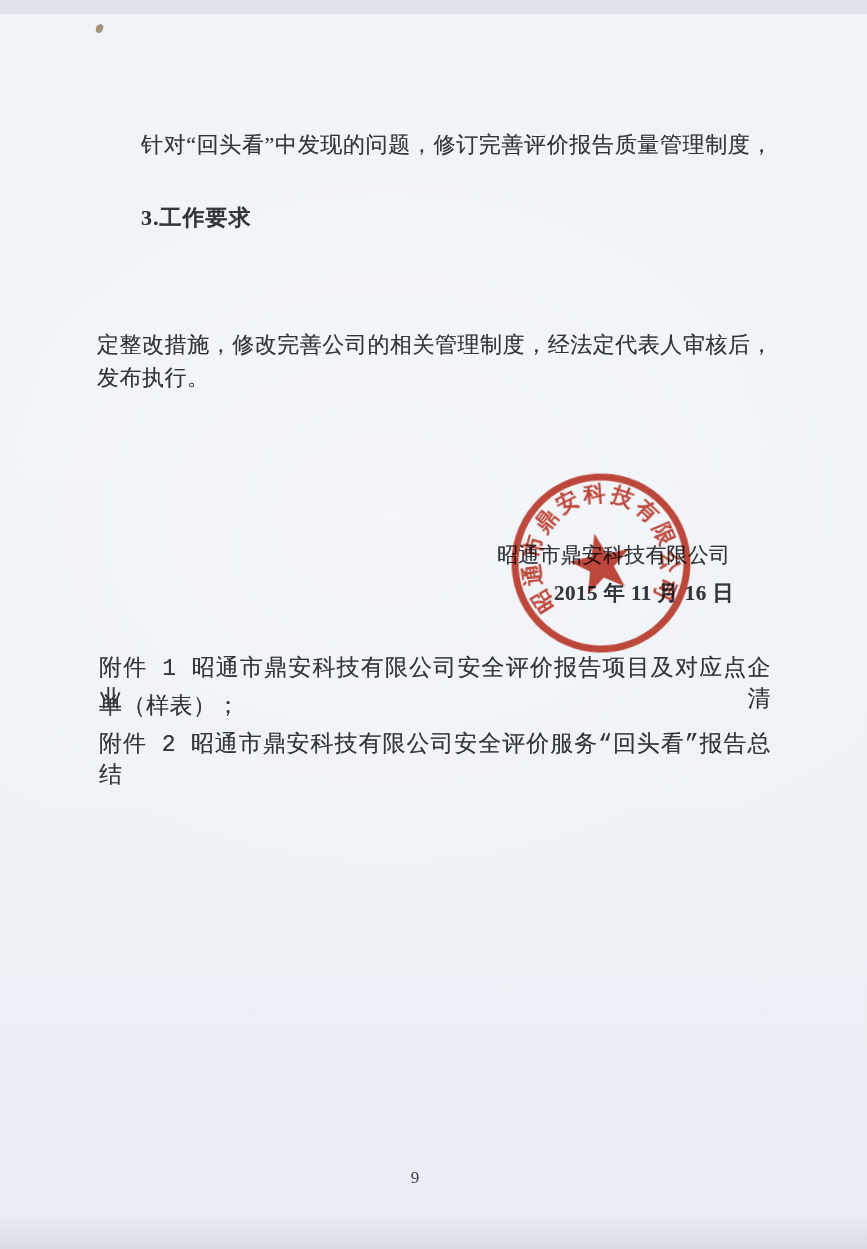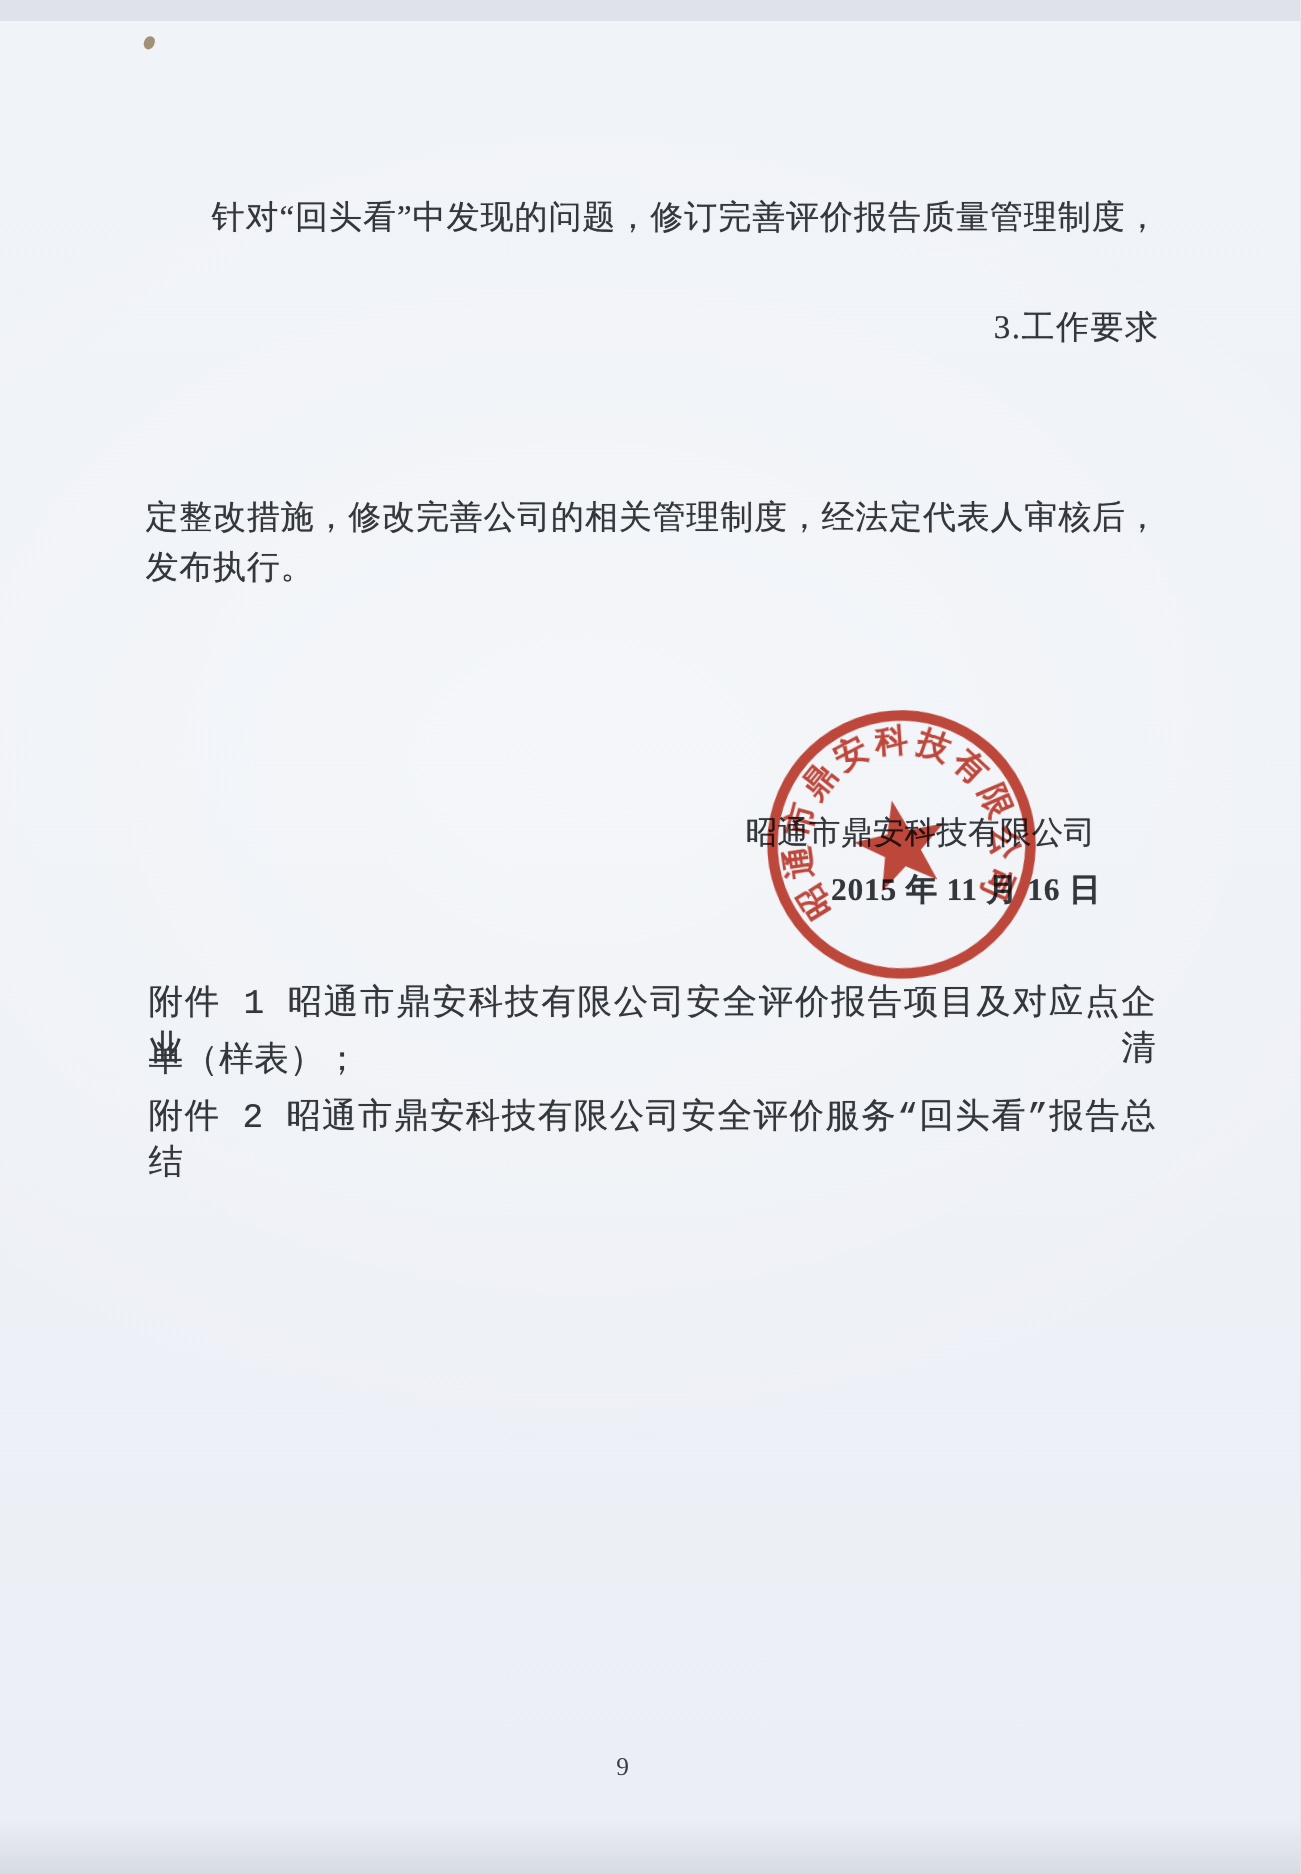--- a/index.html
+++ b/index.html
@@ -28,21 +28,21 @@
     letter-spacing: 0.5px;
     white-space: nowrap;
     text-shadow: 0 0 0.5px rgba(51,55,60,0.55);
   }
   .line.justify {
     white-space: normal;
     text-align: justify;
     text-align-last: justify;
   }
   .line.indent { padding-left: 44px; width: 632px; }
-  .line.bold { font-weight: normal; letter-spacing: 1px; text-align: right; }
+  .line.bold { font-weight: bold; letter-spacing: 1px; }
 
   .attach {
     position: absolute;
     left: 99px;
     width: 672px;
     font-size: 23px;
     line-height: 31px;
     letter-spacing: 0.5px;
     white-space: nowrap;
     text-shadow: 0 0 0.5px rgba(51,55,60,0.55);

